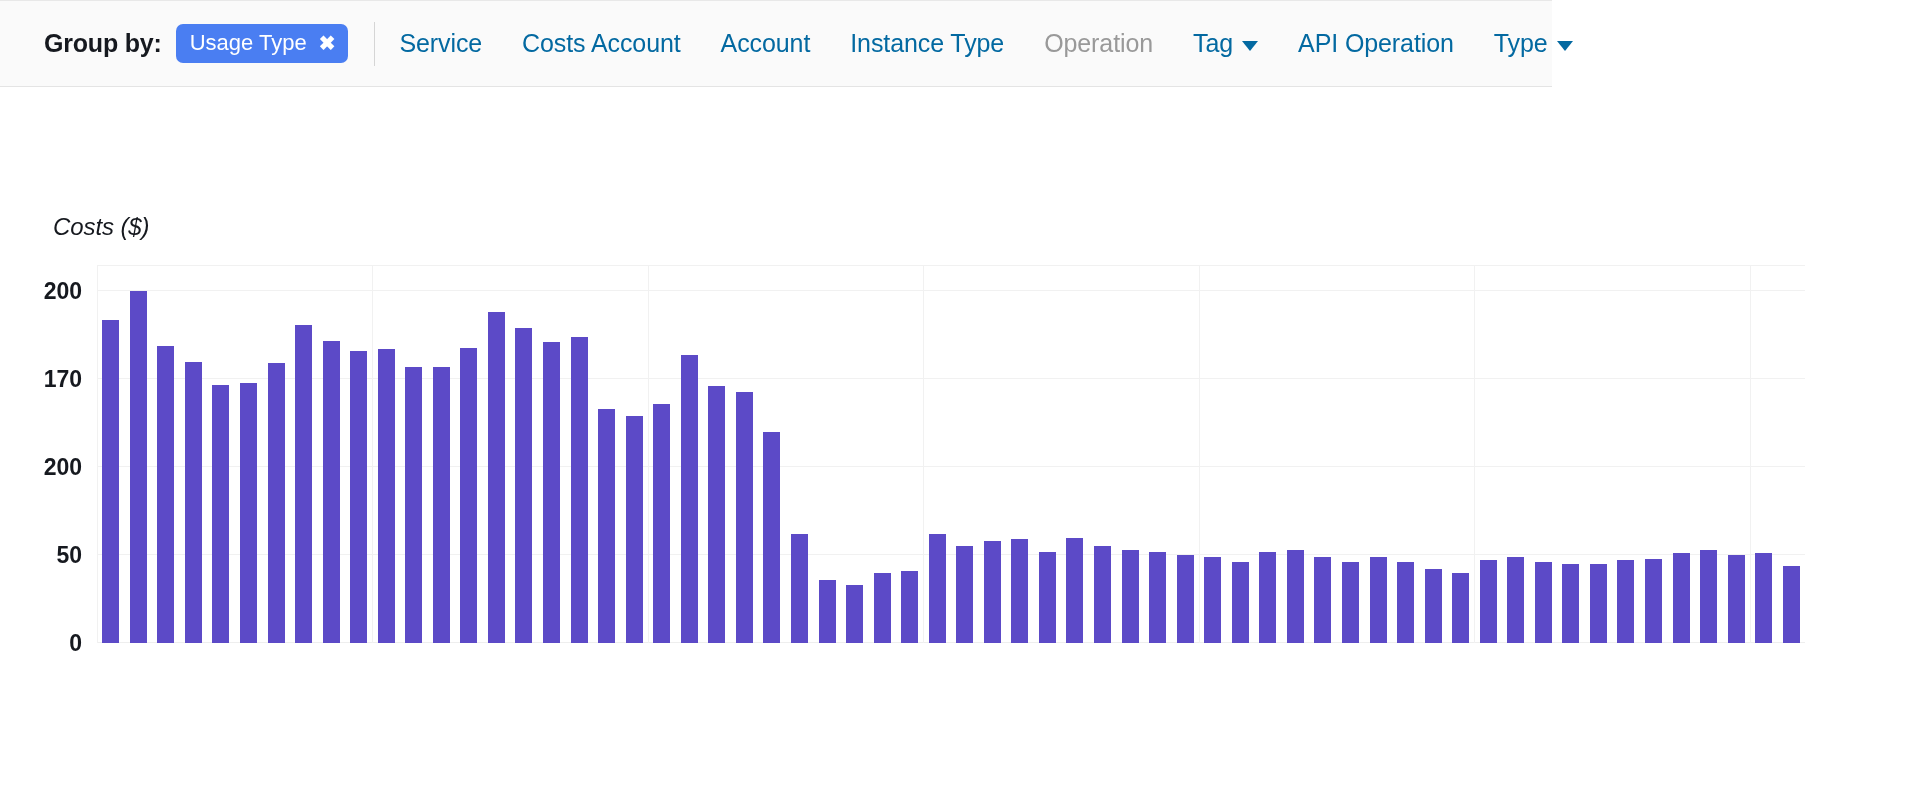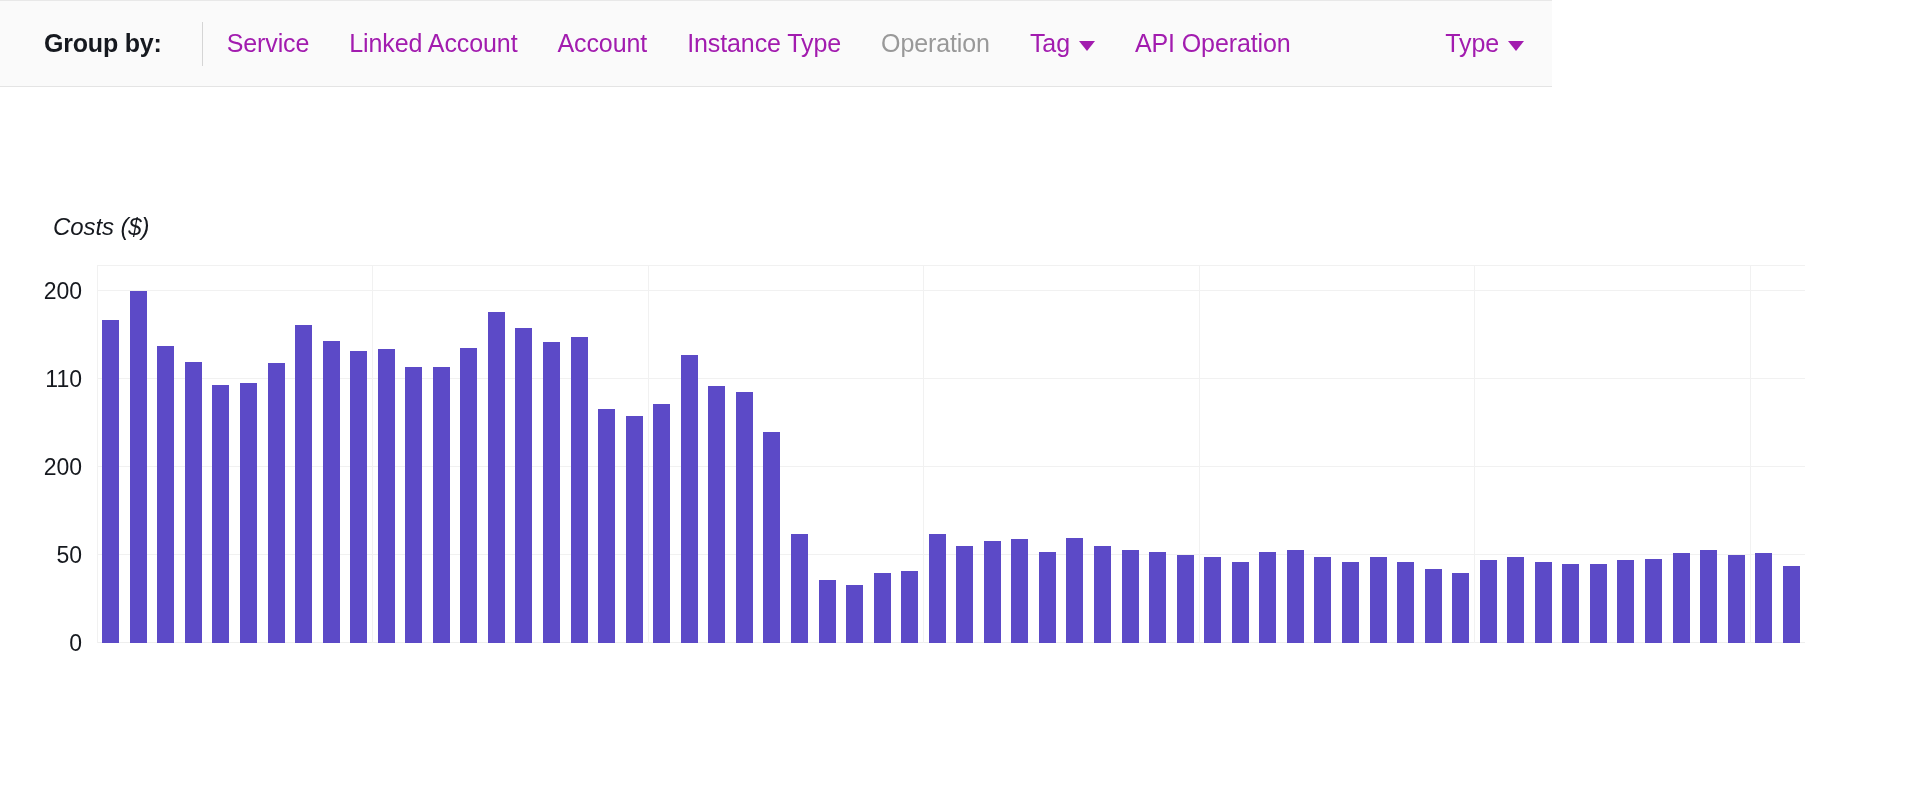--- a/index.html
+++ b/index.html
@@ -50,21 +50,21 @@
   }
   .gb-divider {
     width: 1px;
     height: 44px;
     background: #d5d5d5;
     margin: 0 24px 0 26px;
     flex: none;
   }
   .gb-link {
     font-size: 25px;
-    color: #a21caf;
+    color: #0369a1;
     margin-right: 40px;
     cursor: pointer;
     white-space: nowrap;
     display: inline-flex;
     align-items: center;
     gap: 9px;
     letter-spacing: -0.1px;
   }
   .gb-link.disabled { color: #999999; cursor: default; }
   .gb-link.last { margin-right: 0; }
@@ -128,20 +128,21 @@
     background: #eeeeee;
   }
   .ytick {
     position: absolute;
     right: 0;
     transform: translateY(-50%);
     font-size: 23px;
     color: #16191f;
     text-align: right;
     white-space: nowrap;
+    font-weight: bold;
   }
   #y-axis-labels {
     position: absolute;
     left: 0px;
     top: 178px;
     width: 82px;
     height: 378px;
   }
   .bars {
     position: absolute;
@@ -156,28 +157,32 @@
     background: #5c4ac7;
     width: 17px;
   }
 </style>
 </head>
 <body>
 
 <div id="groupby-bar">
   <span class="gb-label">Group by:</span>
 
+  <span class="gb-chip">
+    <span>Usage Type</span>
+    <span class="chip-x">✖</span>
+  </span>
 
   <span class="gb-divider"></span>
 
   <span class="gb-link">
     <span>Service</span>
   </span>
   <span class="gb-link">
-    <span>Linked Account</span>
+    <span>Costs Account</span>
   </span>
   <span class="gb-link">
     <span>Account</span>
   </span>
   <span class="gb-link">
     <span>Instance Type</span>
   </span>
   <span class="gb-link disabled">
     <span>Operation</span>
   </span>
@@ -198,21 +203,21 @@
 </div>
 
 <div id="chart-region">
 
   <div class="panel-title" id="costs-title">Costs ($)</div>
 
   <div id="y-axis-labels">
       <div class="ytick" style="bottom: 0px; top: auto; transform: translateY(50%);">0</div>
       <div class="ytick" style="bottom: 87.907px; top: auto; transform: translateY(50%);">50</div>
       <div class="ytick" style="bottom: 175.814px; top: auto; transform: translateY(50%);">200</div>
-      <div class="ytick" style="bottom: 263.721px; top: auto; transform: translateY(50%);">110</div>
+      <div class="ytick" style="bottom: 263.721px; top: auto; transform: translateY(50%);">170</div>
       <div class="ytick" style="bottom: 351.628px; top: auto; transform: translateY(50%);">200</div>
     </div>
 
   <div id="costs-plot">
     <div class="axis-zero"></div>
     <div class="gridline-h" style="bottom: 87.907px;"></div>
       <div class="gridline-h" style="bottom: 175.814px;"></div>
       <div class="gridline-h" style="bottom: 263.721px;"></div>
       <div class="gridline-h" style="bottom: 351.628px;"></div>
       <div class="gridline-h" style="top: 0px;"></div>

